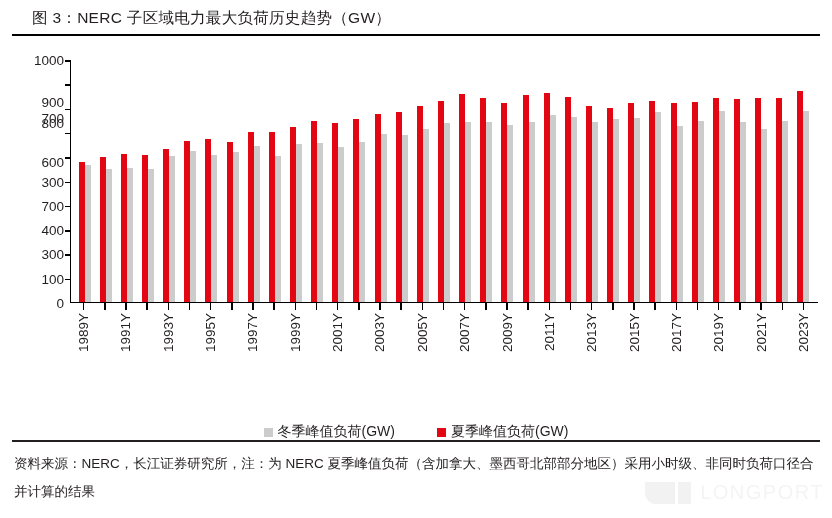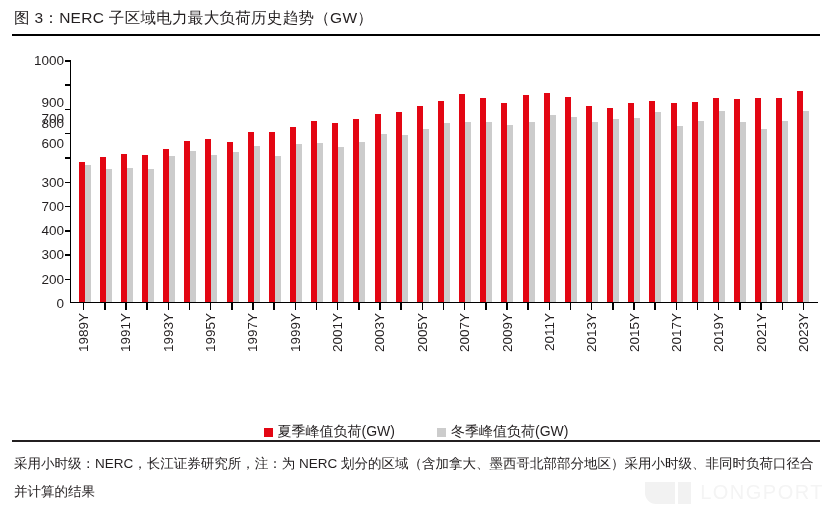--- a/index.html
+++ b/index.html
@@ -12,21 +12,21 @@
     position:relative;
   }
 
   
   #fig-header{
     position:absolute;left:0;top:0;width:832px;height:36px;
     display:flex;align-items:center;
   }
   #fig-title{
     font-size:15.5px;letter-spacing:.3px;color:#231f20;
-    padding-left:14px;white-space:nowrap;
+    padding-left:32px;white-space:nowrap;
   }
   #header-rule{
     position:absolute;left:12px;top:34px;width:808px;height:2px;background:#000;
   }
 
   
   #chart-area{
     position:absolute;left:0;top:38px;width:832px;height:375px;
   }
 
@@ -119,26 +119,26 @@
 
 <div id="fig-header">
   <div id="fig-title">图 3：NERC 子区域电力最大负荷历史趋势（GW）</div>
 </div>
 <div id="header-rule"></div>
 
 <div id="chart-area">
 
   <div id="ylabels">
       <div class="ylab" style="top: 243px;">0</div>
-      <div class="ylab" style="top: 218.7px;">200</div>
+      <div class="ylab" style="top: 218.7px;">100</div>
       <div class="ylab" style="top: 194.4px;">300</div>
       <div class="ylab" style="top: 170.1px;">400</div>
       <div class="ylab" style="top: 145.8px;">700</div>
       <div class="ylab" style="top: 121.5px;">300</div>
-      <div class="ylab" style="top: 83px;">600</div>
+      <div class="ylab" style="top: 102px;">600</div>
       <div class="ylab" style="top: 58px;">700</div>
       <div class="ylab" style="top: 63px;">800</div>
       <div class="ylab" style="top: 42px;">900</div>
       <div class="ylab" style="top: 0px;">1000</div>
     </div>
 
   <div id="plot">
     <div id="bars">
         <div class="group">
           <div class="bar summer" title="1989Y 夏季峰值负荷(GW): 578" style="height: 140.454px; background: rgb(227, 6, 19);"></div>
@@ -469,32 +469,32 @@
         <span class="xlab">2021Y</span>
       </div>
       <div class="xlwrap"></div>
       <div class="xlwrap">
         <span class="xlab">2023Y</span>
       </div>
     </div>
 
   <div id="legend">
       <div class="leg-item">
+        <span class="leg-swatch winter" style="background: rgb(204, 204, 204);"></span>
+        <span class="leg-text">冬季峰值负荷(GW)</span>
+      </div>
+      <div class="leg-item">
         <span class="leg-swatch summer" style="background: rgb(227, 6, 19);"></span>
         <span class="leg-text">夏季峰值负荷(GW)</span>
       </div>
-      <div class="leg-item">
-        <span class="leg-swatch winter" style="background: rgb(204, 204, 204);"></span>
-        <span class="leg-text">冬季峰值负荷(GW)</span>
-      </div>
     </div>
 </div>
 
 <div id="footer-rule"></div>
-<div id="source">采用小时级：NERC，长江证券研究所，注：为 NERC 划分的区域（含加拿大、墨西哥北部部分地区）采用小时级、非同时负荷口径合并计算的结果</div>
+<div id="source">资料来源：NERC，长江证券研究所，注：为 NERC 夏季峰值负荷（含加拿大、墨西哥北部部分地区）采用小时级、非同时负荷口径合并计算的结果</div>
 
 <div id="watermark">
   <span class="wm-mark">
     <span class="b1"></span>
       <span class="b2"></span>
   </span>
   <span class="wm-text">LONGPORT</span>
 </div>
 
 </body></html>

